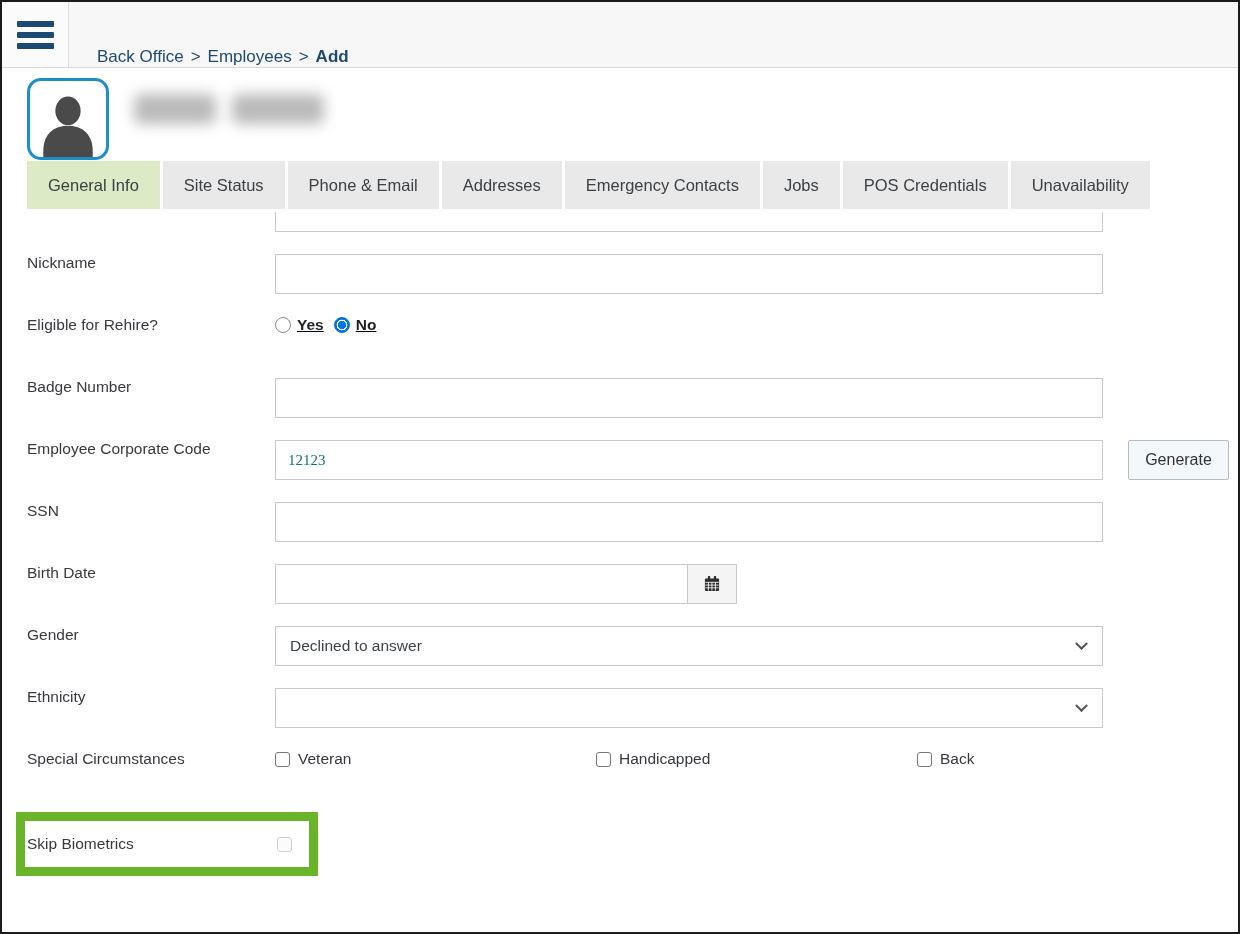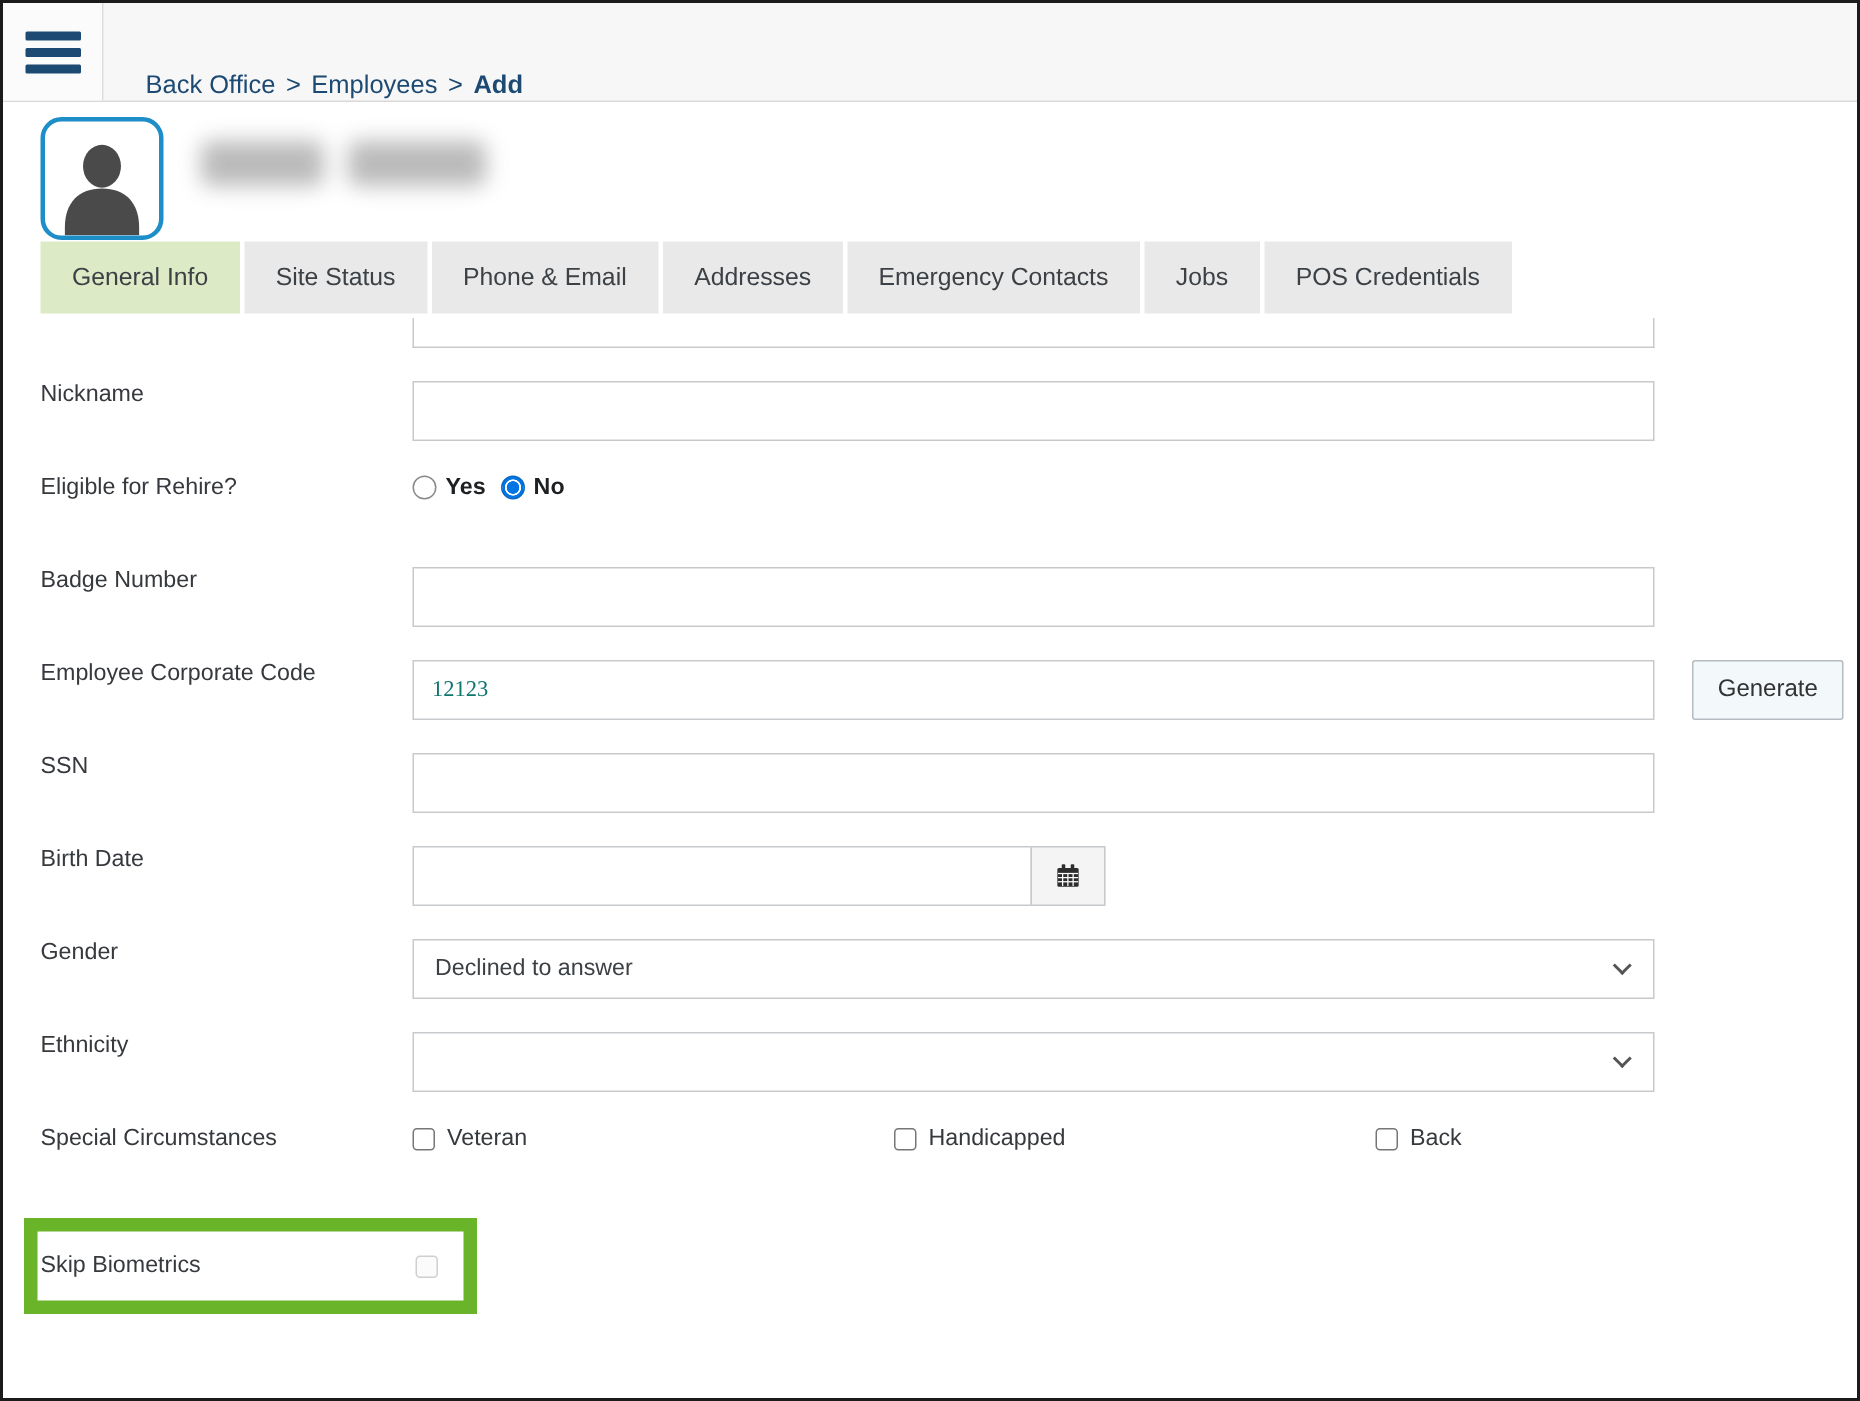--- a/index.html
+++ b/index.html
@@ -60,21 +60,21 @@
   }
   .txt:disabled, .txt.disabled { background:#ebebeb; color:#777; }
 
   .partial-row { height:20px; min-height:20px; margin-bottom:22px; display:flex; }
   .cut-input {
     margin-left:248px; width:828px; height:20px;
     border:1px solid #c6cacc; border-top:none;
   }
 
   
-  .radio-group { display:flex; align-items:center; }
+  .radio-group { display:flex; align-items:center;text-decoration:underline; }
   .radio { width:16px; height:16px; border-radius:50%; border:1px solid #8a8a8a; background:#fff; flex:none; cursor:pointer; }
   .radio.on {
     border:1px solid #0a69c7;
     background:radial-gradient(circle, #0075e4 0 4px, #ffffff 4.4px 5.2px, #0075e4 5.6px);
   }
   .radio-label { font-weight:bold; font-size:15.5px; color:#1e2124; margin:0 10px 0 6px; }
 
   
   .gen-btn {
     margin-left:25px; width:101px; height:40px; background:#f3f8fb;
@@ -145,20 +145,21 @@
   </div>
 
   <div class="tabs">
     <div class="tab active">General Info</div>
     <div class="tab">Site Status</div>
     <div class="tab">Phone &amp; Email</div>
     <div class="tab">Addresses</div>
     <div class="tab">Emergency Contacts</div>
     <div class="tab">Jobs</div>
     <div class="tab">POS Credentials</div>
+    <div class="tab">Unavailability</div>
   </div>
 
   <div class="content">
 
     <div class="partial-row">
       <div class="cut-input"></div>
     </div>
 
     <div class="frow">
       <label class="flabel">Nickname</label>

